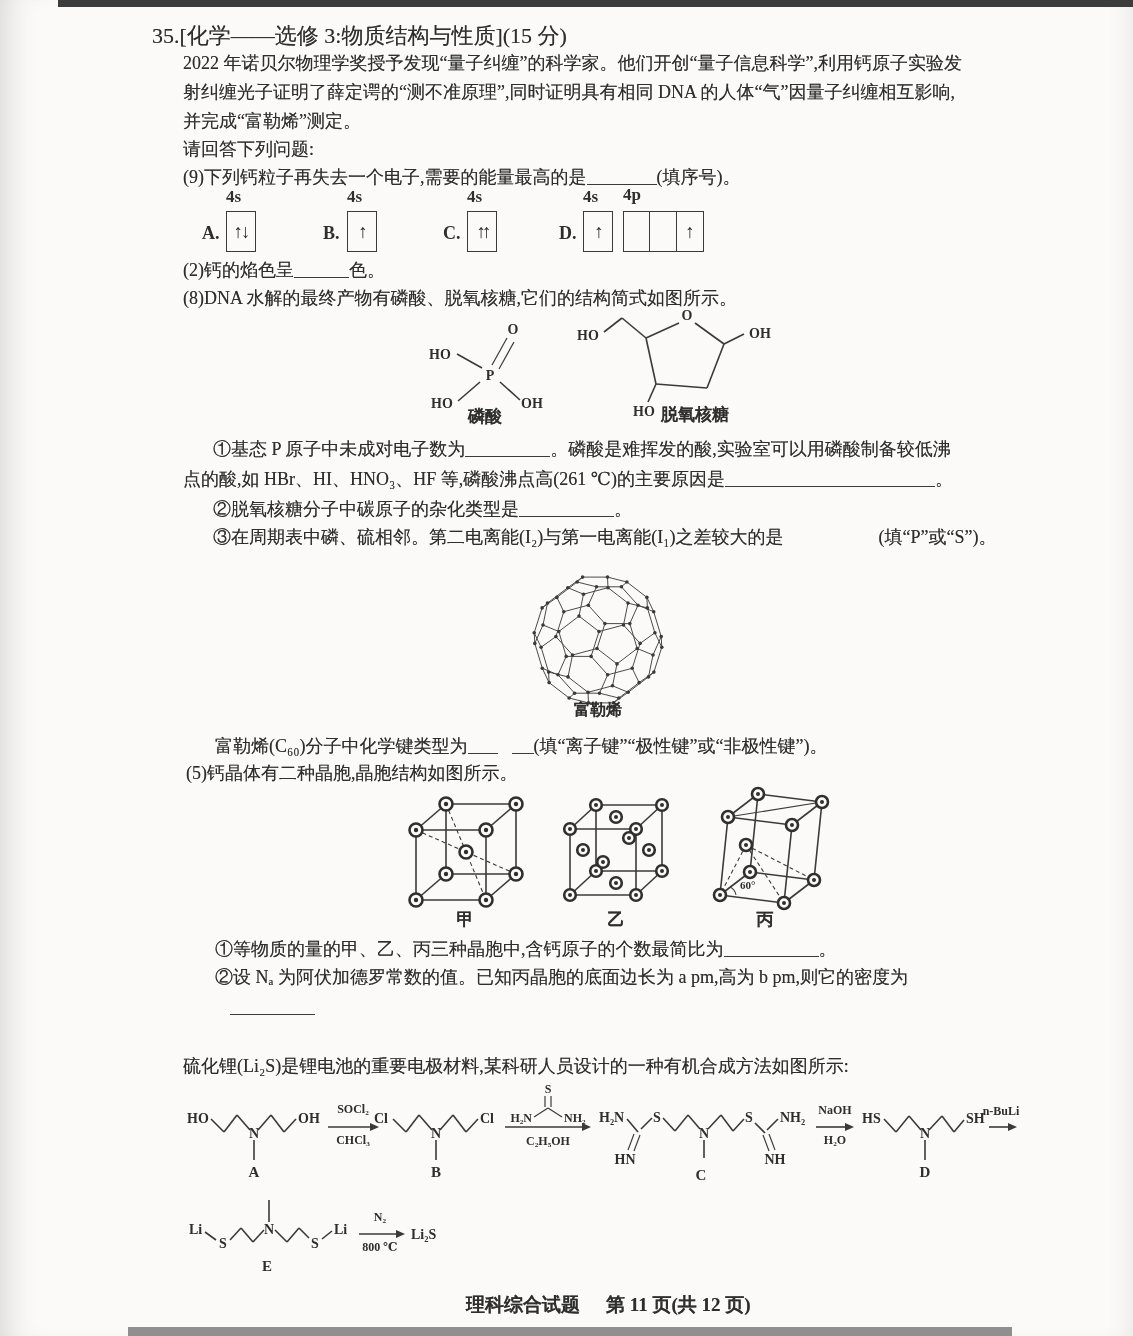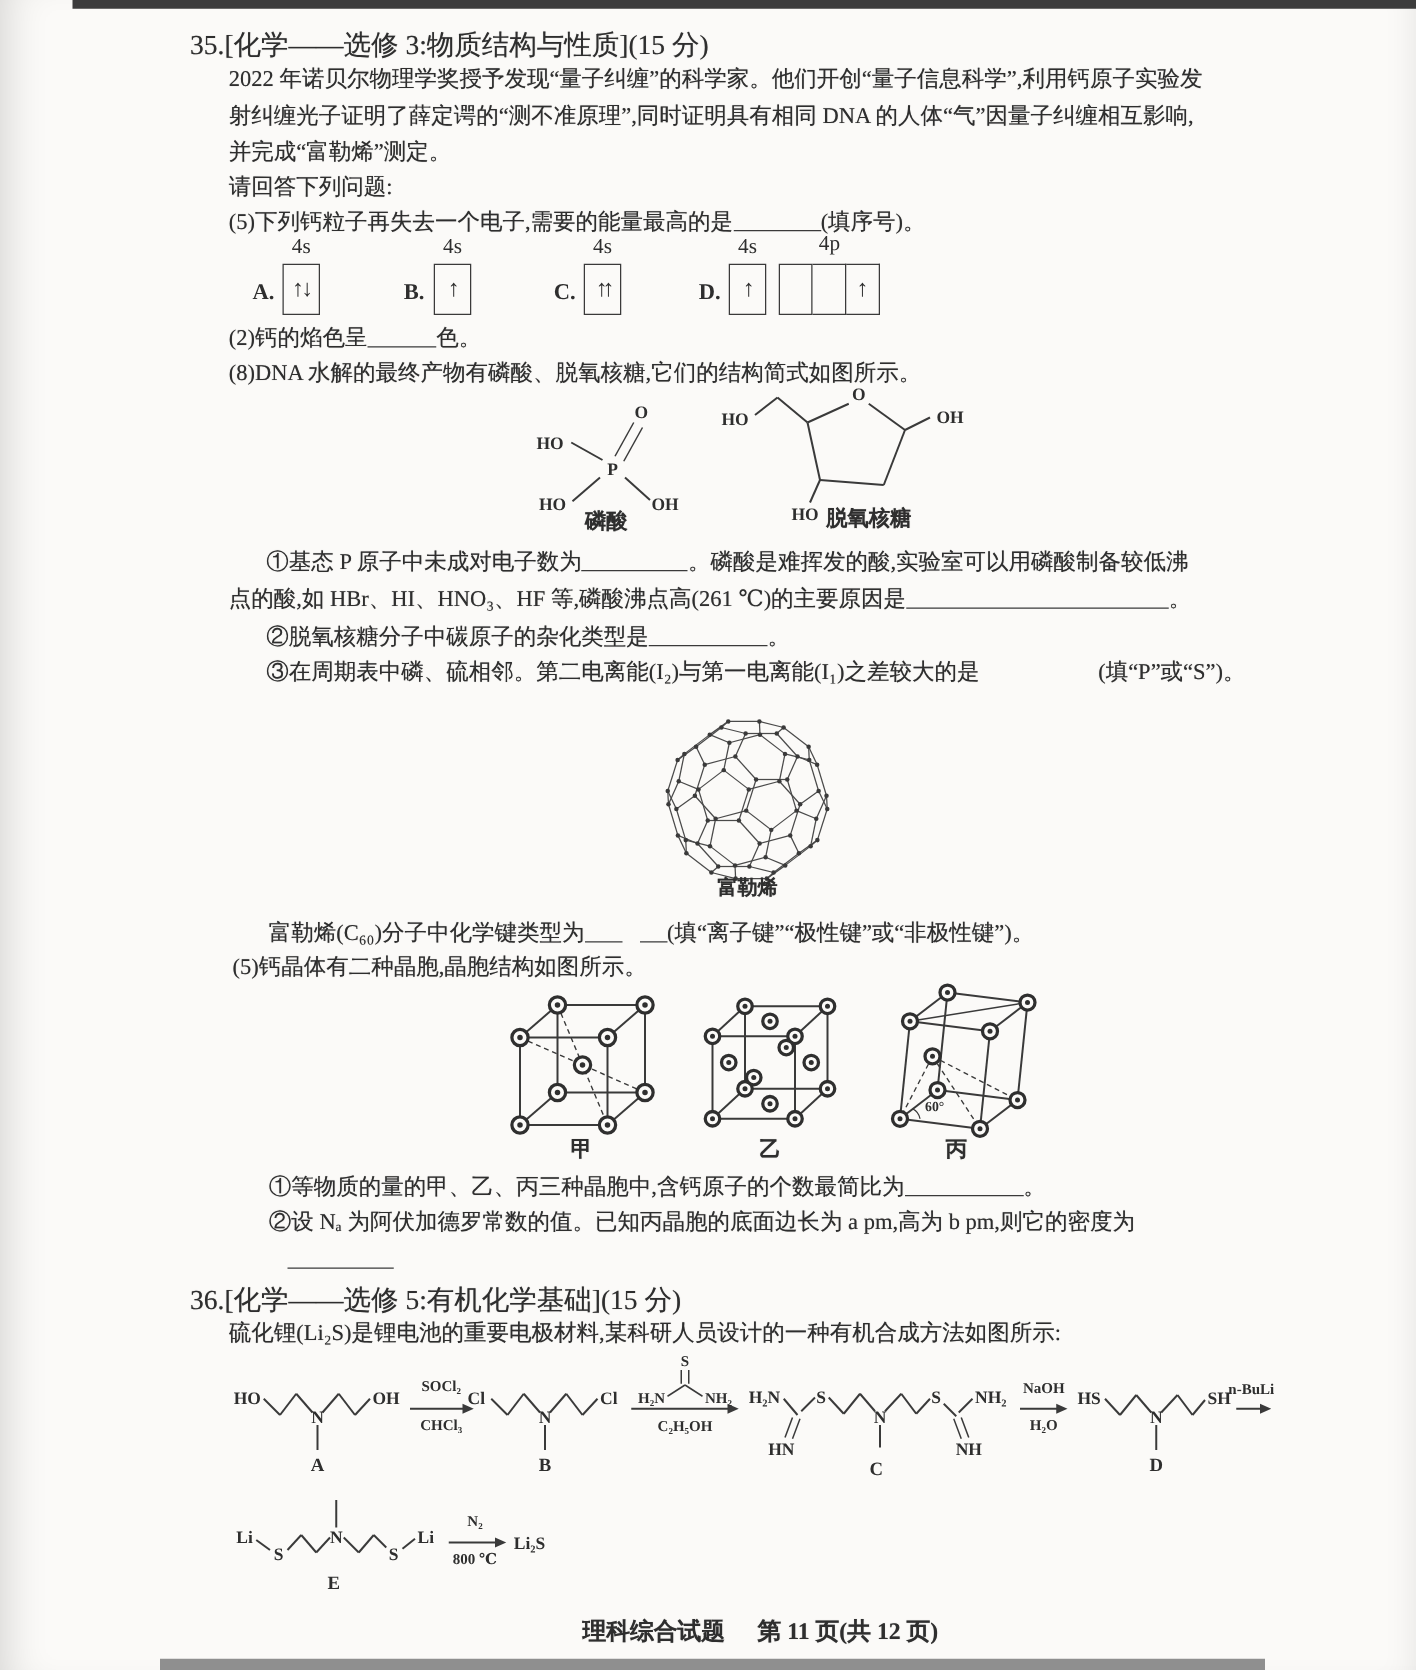--- a/index.html
+++ b/index.html
@@ -11,21 +11,21 @@
         text-shadow:0 0 .6px rgba(40,40,40,.55);}
   .bold{font-weight:normal;font-size:22px}
   .blank{display:inline-block;border-bottom:1.6px solid #3a3a3a;height:15px;vertical-align:-2px}
   .gapsp{display:inline-block;height:10px}
   .obox{position:absolute;width:30px;height:41px;border:1.7px solid #3a3a3a;background:transparent;
         display:flex;align-items:center;justify-content:center;font-size:19px;font-weight:bold;letter-spacing:-2px}
   .ogroup{position:absolute;display:flex}
   .ocell{width:27px;height:41px;border:1.7px solid #3a3a3a;border-left:none;display:flex;
          align-items:center;justify-content:center;font-size:19px;font-weight:bold}
   .ocell.first{border-left:1.7px solid #3a3a3a}
-  .olabel{position:absolute;font-weight:normal;font-size:17px;text-align:center;white-space:nowrap}
+  .olabel{position:absolute;font-weight:bold;font-size:17px;white-space:nowrap}
   .optletter{position:absolute;font-weight:bold;font-size:18px}
   .cn-label{position:absolute;font-size:17px;font-weight:bold;text-align:center;
             text-shadow:0 0 .6px rgba(40,40,40,.55)}
   svg.fig{position:absolute;overflow:visible}
   svg.fig line{stroke:#3a3a3a;stroke-width:1.6;fill:none}
   svg.fig line.thin{stroke-width:1.2}
   svg.fig line.dash{stroke-width:1.1;stroke-dasharray:4 3}
   svg.fig path{fill:none;stroke:#3a3a3a;stroke-width:1.6}
   svg.fig path.ah{fill:#3a3a3a;stroke:none}
   svg.fig path.dash{stroke-width:1.1;stroke-dasharray:4 3}
@@ -48,21 +48,21 @@
 <div class="page">
   <div class="topbar"></div>
   <div class="botbar"></div>
 
   <div class="line bold" style="left:152px;top:22px">35.[化学——选修 3:物质结构与性质](15 分)</div>
   <div class="line" style="left:183px;top:52px">2022 年诺贝尔物理学奖授予发现“量子纠缠”的科学家。他们开创“量子信息科学”,利用钙原子实验发</div>
   <div class="line" style="left:183px;top:81px">射纠缠光子证明了薛定谔的“测不准原理”,同时证明具有相同 DNA 的人体“气”因量子纠缠相互影响,</div>
   <div class="line" style="left:183px;top:110px">并完成“富勒烯”测定。</div>
   <div class="line" style="left:183px;top:138px">请回答下列问题:</div>
 
-  <div class="line" style="left:183px;top:166px"><span>(5)下列钙粒子再失去一个电子,需要的能量最高的是</span><span class="blank" style="width:70px"></span><span>(填序号)。</span></div>
+  <div class="line" style="left:183px;top:166px"><span>(9)下列钙粒子再失去一个电子,需要的能量最高的是</span><span class="blank" style="width:70px"></span><span>(填序号)。</span></div>
 
   <div class="olabel" style="left:226px;top:187px;width:30px">4s</div>
   <div class="olabel" style="left:347px;top:187px;width:30px">4s</div>
   <div class="olabel" style="left:467px;top:187px;width:30px">4s</div>
   <div class="olabel" style="left:583px;top:187px;width:30px">4s</div>
   <div class="olabel" style="left:623px;top:185px;width:81px">4p</div>
 
   <span class="optletter" style="left:202px;top:223px">A.</span>
   <div class="obox" style="left:226px;top:211px">
       <span>↑↓</span>
@@ -417,21 +417,20 @@
   </svg>
 
   <div class="cn-label" style="left:430px;top:908px;width:70px">甲</div>
   <div class="cn-label" style="left:581px;top:908px;width:70px">乙</div>
   <div class="cn-label" style="left:730px;top:908px;width:70px">丙</div>
 
   <div class="line" style="left:215px;top:938px"><span>①等物质的量的甲、乙、丙三种晶胞中,含钙原子的个数最简比为</span><span class="blank" style="width:95px"></span><span>。</span></div>
   <div class="line" style="left:215px;top:966px">②设 Nₐ 为阿伏加德罗常数的值。已知丙晶胞的底面边长为 a pm,高为 b pm,则它的密度为</div>
   <div class="line" style="left:230px;top:996px"><span class="blank" style="width:85px"></span></div>
 
-  <div class="line bold" style="left:152px;top:1026px">36.[化学——选修 5:有机化学基础](15 分)</div>
   <div class="line" style="left:183px;top:1055px">硫化锂(Li₂S)是锂电池的重要电极材料,某科研人员设计的一种有机合成方法如图所示:</div>
 
   <svg class="fig" style="left:183px;top:1082px" width="835" height="198">
 
     <line x1="28" y1="37" x2="41" y2="50"></line>
       <line x1="41" y1="50" x2="54" y2="33"></line>
       <line x1="54" y1="33" x2="67" y2="48"></line>
     <line x1="75" y1="48" x2="88" y2="33"></line>
       <line x1="88" y1="33" x2="101" y2="50"></line>
       <line x1="101" y1="50" x2="113" y2="37"></line>

